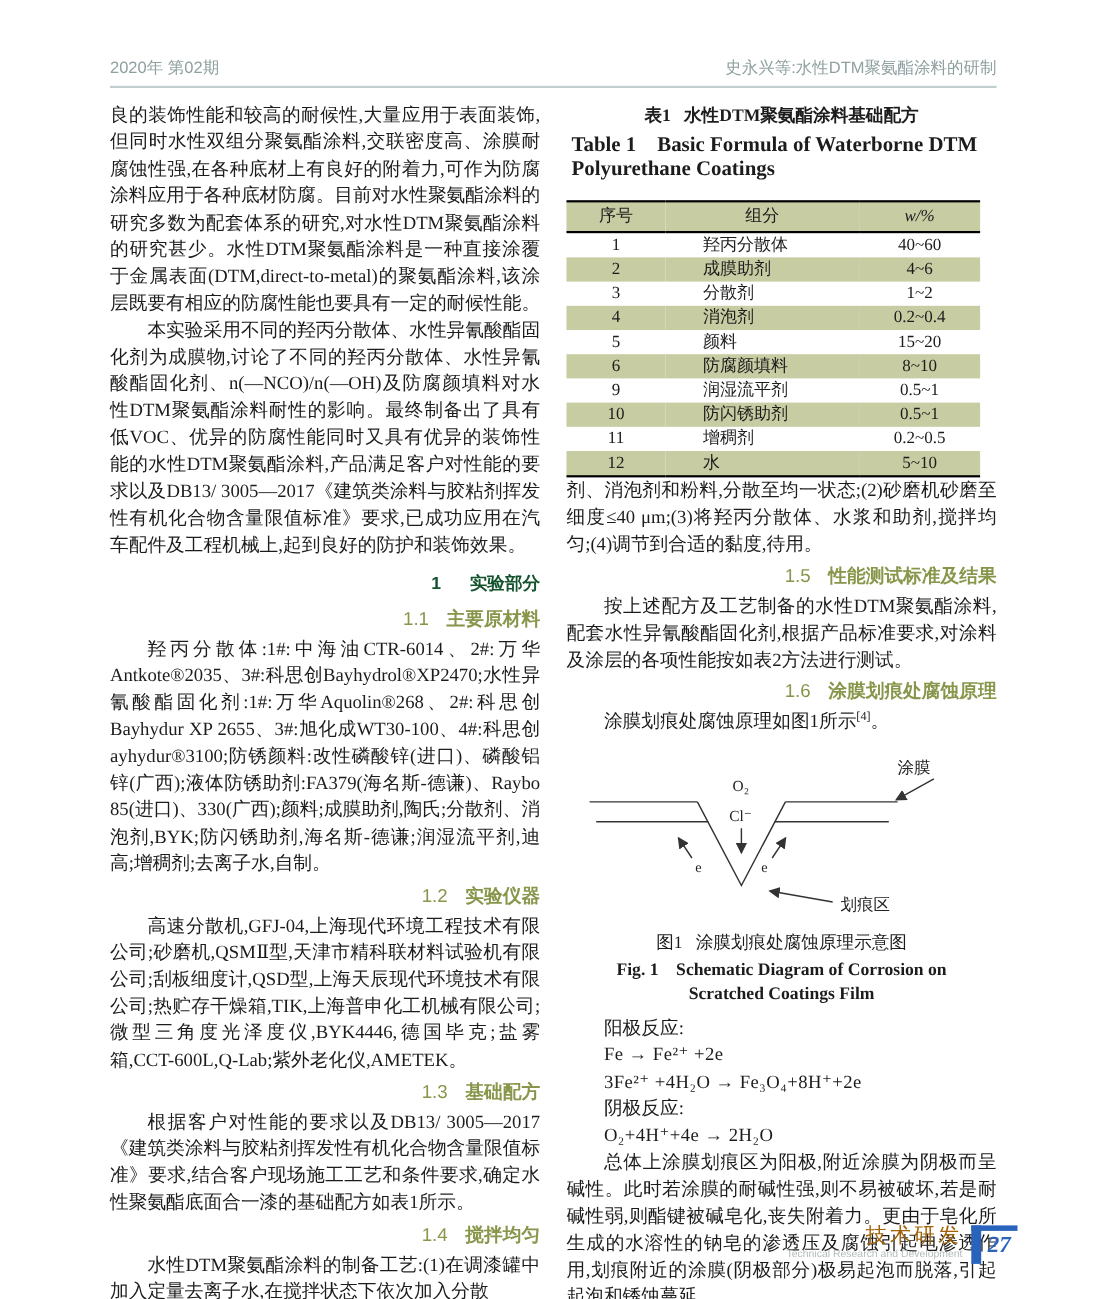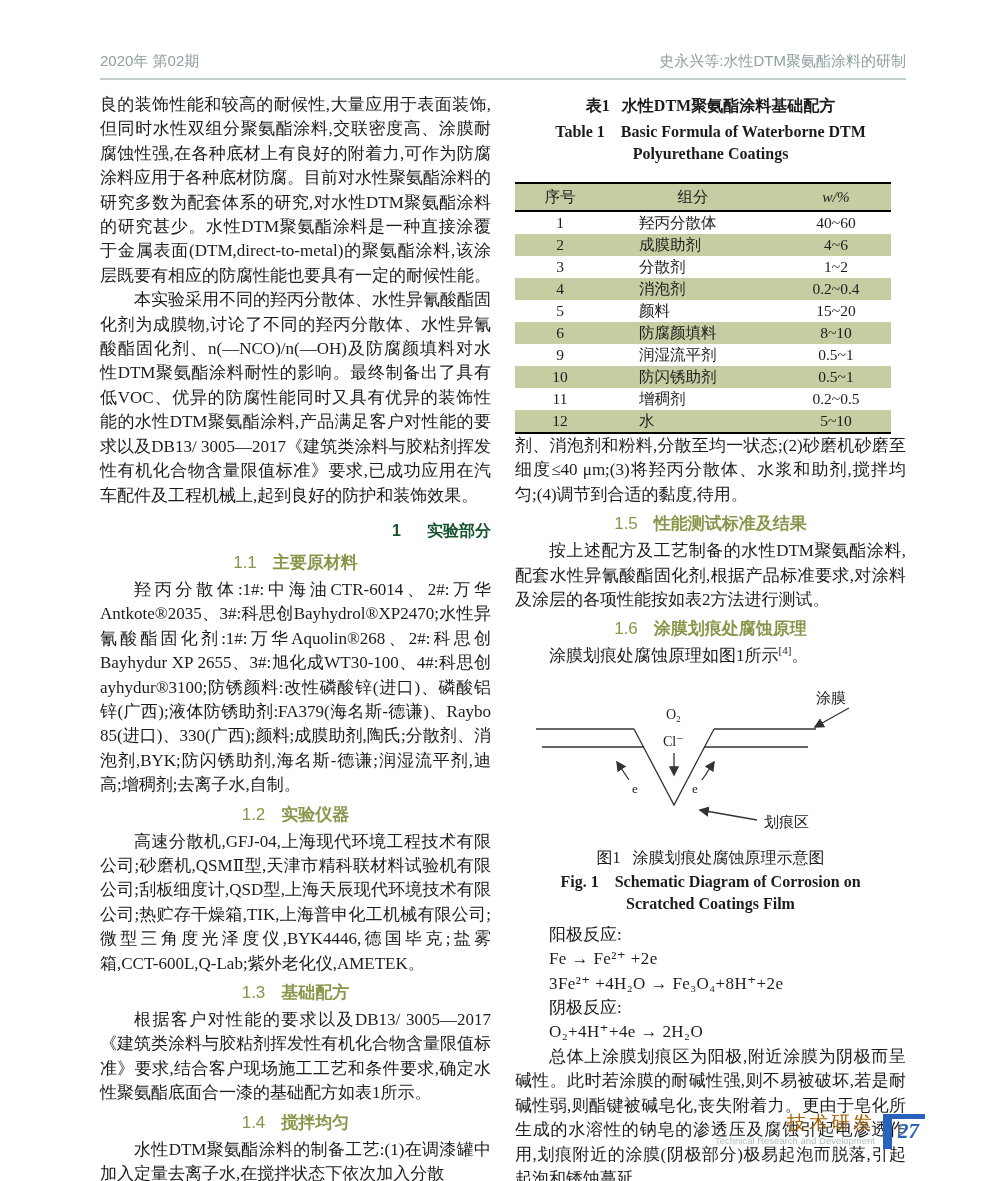--- a/index.html
+++ b/index.html
@@ -20,27 +20,27 @@
   .col-right{left:515px;}
   p.body{margin:0;text-indent:2em;}
   p.body.cont{text-indent:0;}
   h2.sec{
     margin:9px 0 6px 0;font-size:16px;line-height:28px;font-weight:bold;
     color:#14532d;font-family:"Liberation Sans","DejaVu Sans",sans-serif;text-align:right;
   }
   h2.sec .num{margin-right:26px;}
   h3.sub{
     margin:5px 0 3px 0;font-size:17px;line-height:24px;font-weight:bold;
-    color:#87964a;font-family:"Liberation Sans","DejaVu Sans",sans-serif;text-align:center;
+    color:#87964a;font-family:"Liberation Sans","DejaVu Sans",sans-serif;text-align:right;
   }
   h3.sub .num{margin-right:16px;font-weight:normal;}
   
   .tcap-zh{font-weight:bold;text-align:center;font-size:16px;margin:2px 0 4px 0;line-height:22px;}
   .tcap-zh .lbl{margin-right:12px;}
-  .tcap-en{font-weight:bold;text-align:center;font-size:16px;line-height:22px;margin:0 auto 7px auto;max-width:382px;}
+  .tcap-en{font-weight:bold;text-align:left;font-size:19px;line-height:22px;margin:0 auto 7px auto;max-width:382px;}
   table.t1{width:376px;border-collapse:collapse;border-top:2px solid #000;border-bottom:2px solid #000;
     font-size:15.5px;line-height:20px;table-layout:fixed;margin-top:17px;}
   table.t1 th{font-weight:normal;background:#c7cca2;border-bottom:2px solid #000;padding:3px 2px;text-align:center;}
   table.t1 td{padding:1px 2px;text-align:center;height:20px;}
   table.t1 tbody tr:nth-child(even){background:#c7cca2;}
   table.t1 col.c-no{width:90px;}
   table.t1 col.c-comp{width:176px;}
   table.t1 col.c-pct{width:110px;}
   table.t1 td.comp{text-align:left;padding-left:34px;}
   table.t1 th.pct{font-style:italic;}

